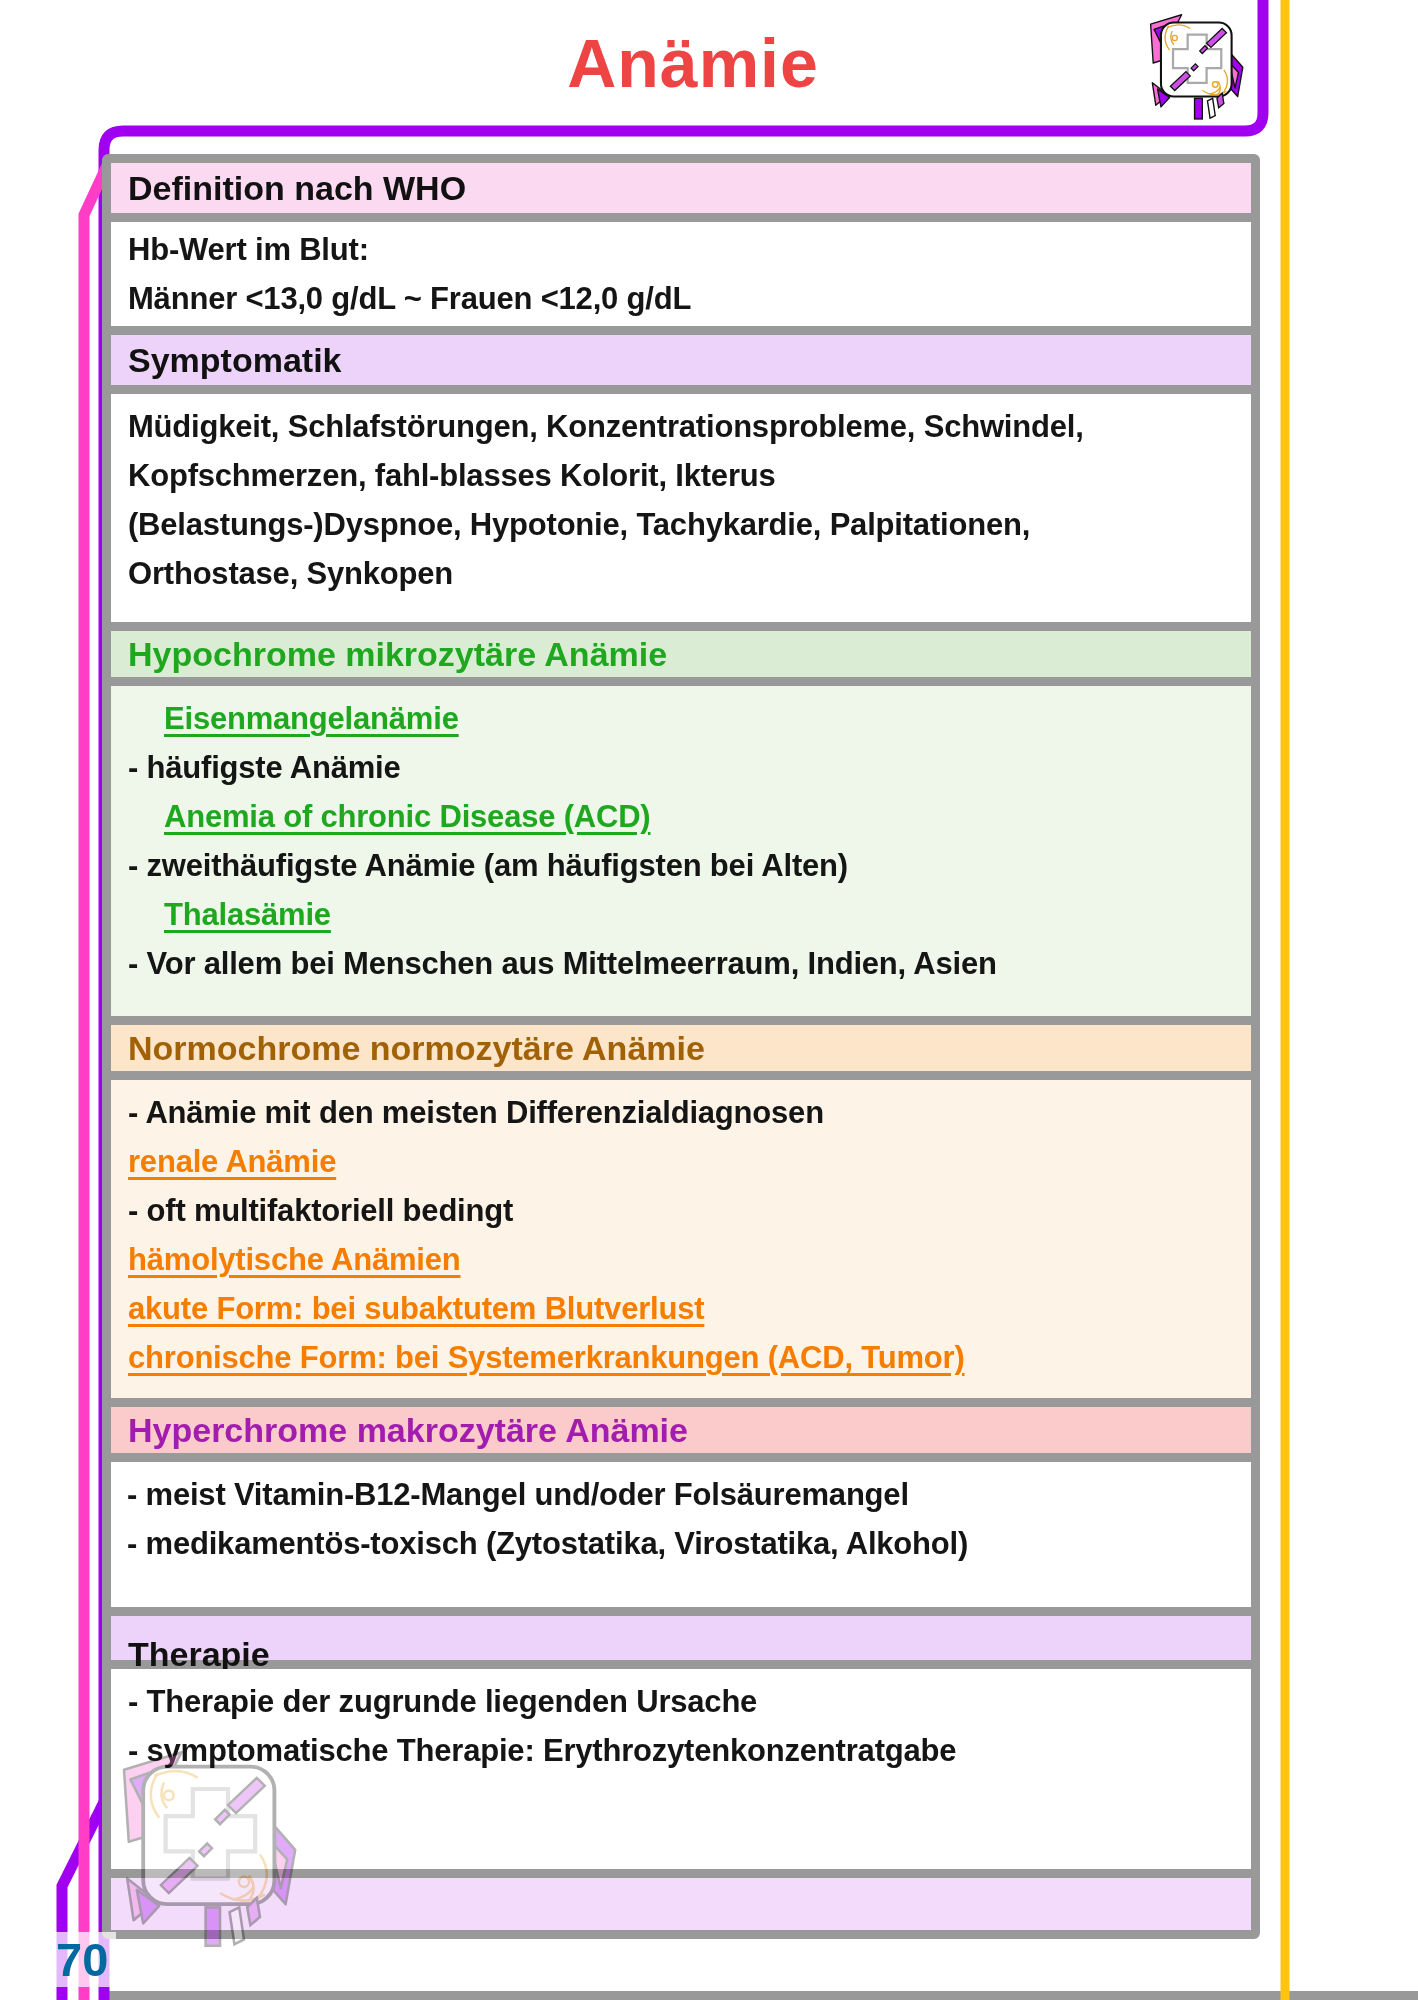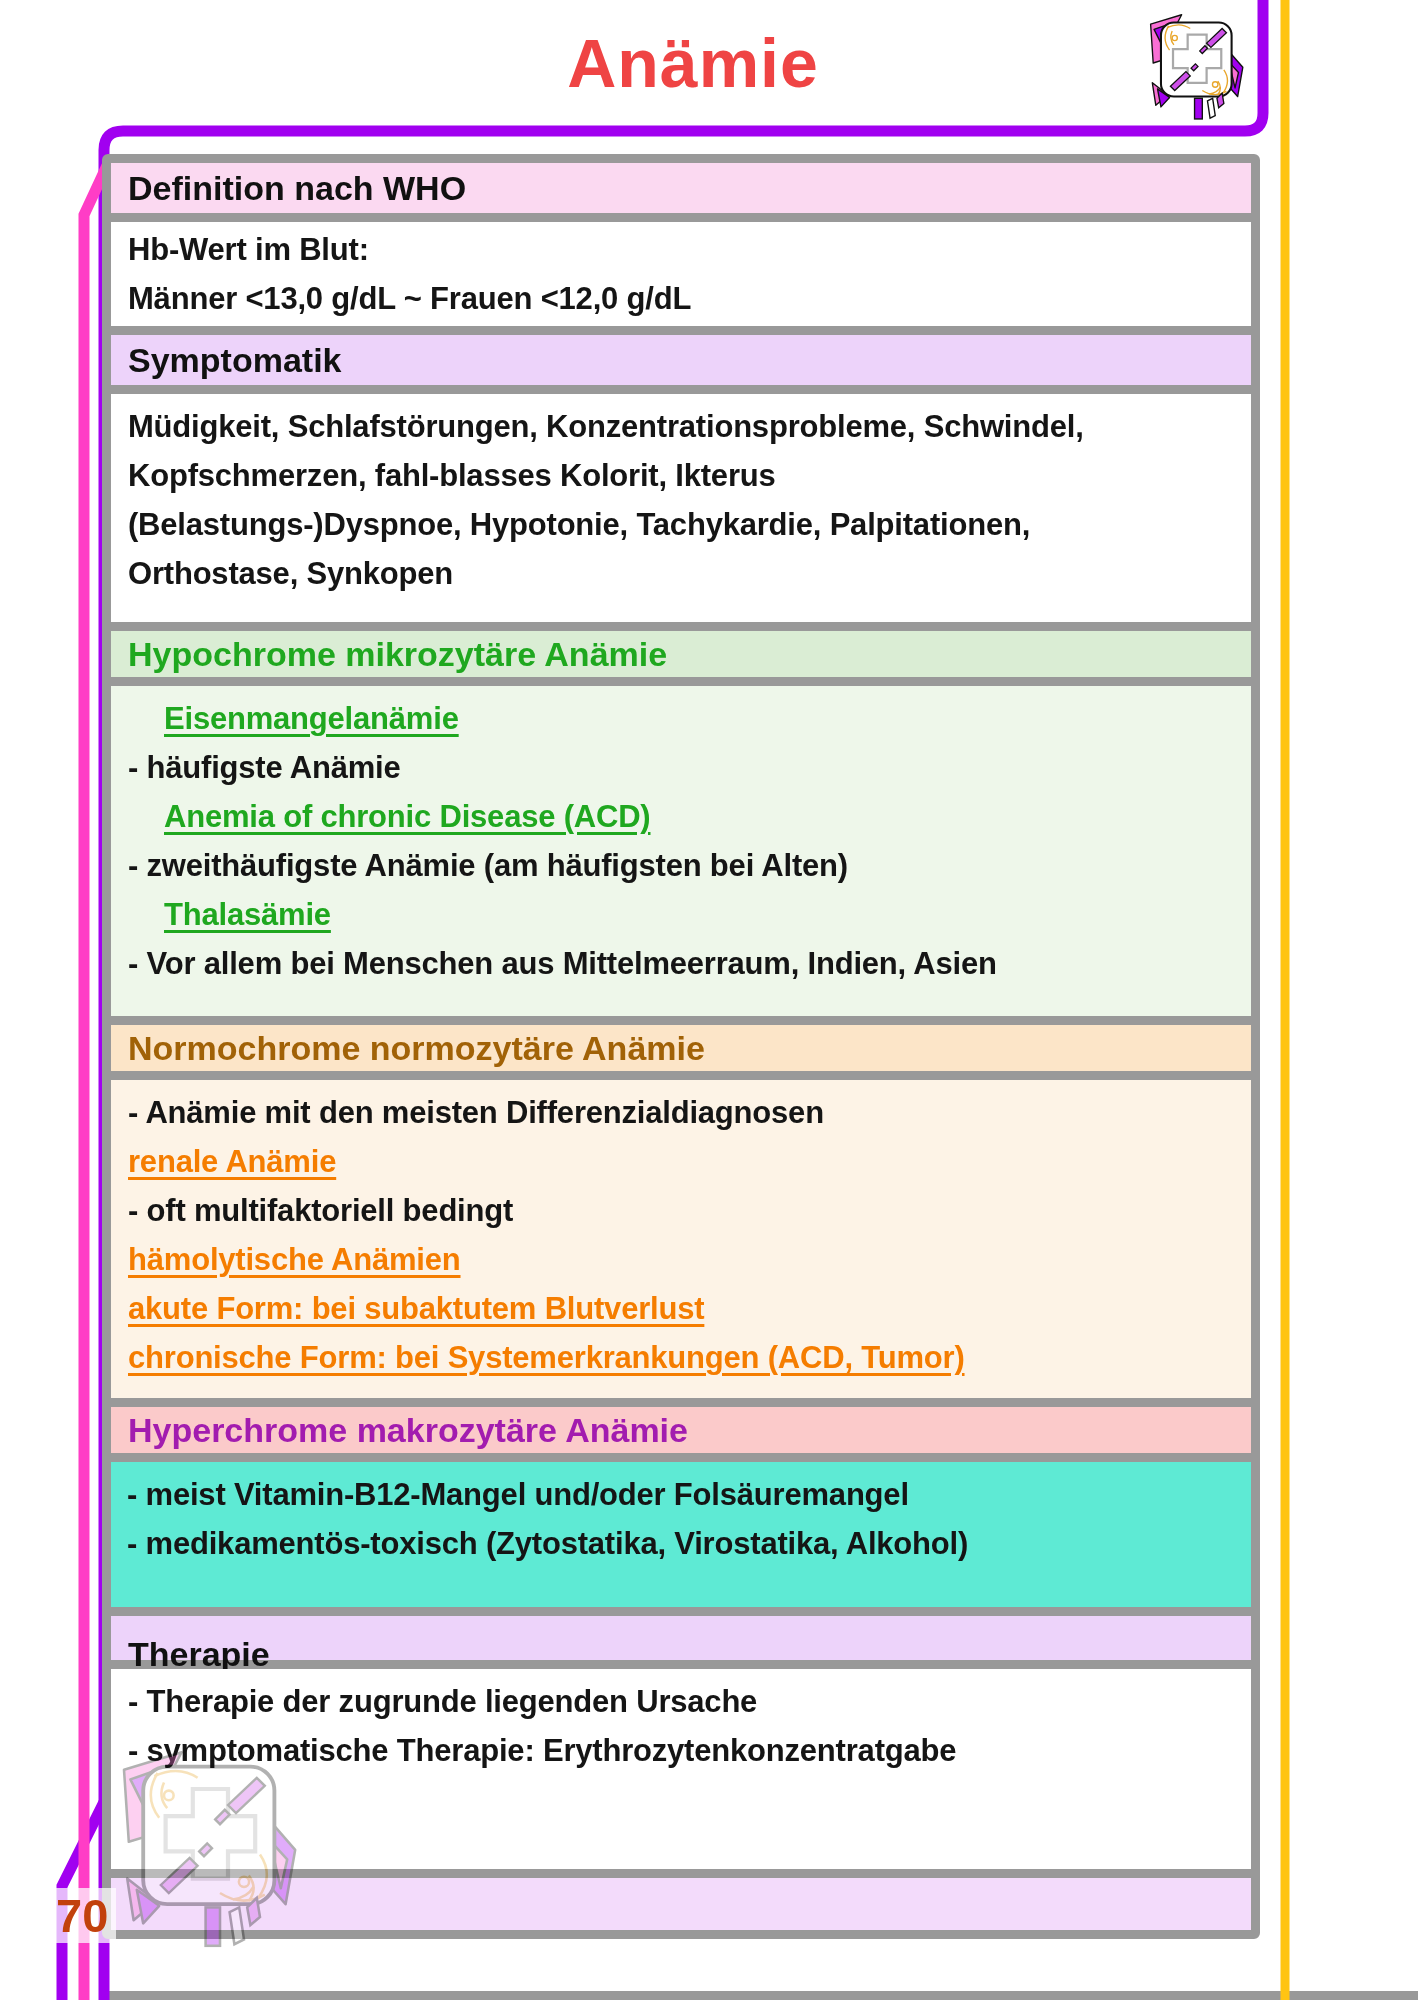--- a/index.html
+++ b/index.html
@@ -34,34 +34,34 @@
   .body { background:#ffffff; padding:8px 17px; }
   .ln {
     font-size:31px; font-weight:bold; color:#151515; line-height:49px;
     white-space:nowrap; letter-spacing:-0.2px;
   }
   .link { text-decoration:underline; text-decoration-thickness:3px; text-underline-offset:5px; }
   .body-green  { background:#EEF7EA; }
   .body-green  .link { color:#1FA81F;margin-left:36px; }
   .body-orange { background:#FDF3E6; }
   .body-orange .link { color:#F57D00; }
-  .body-red    { background:#5eead4;padding-left:16px; }
+  .body-red    { background:#ffffff;padding-left:16px; }
 
   .b-def  { height:104px; padding-top:3px; }
   .b-sym  { height:228px; }
   .b-grn  { height:330px; }
   .b-org  { height:318px; }
   .b-red  { height:145px; }
   .b-ther { height:200px; background:#ffffff; }
   .strip  { height:52px; background:#F3DBFB; }
 
   .page-number {
-    position:absolute; left:48px; top:1888px; z-index:6;
+    position:absolute; left:48px; top:1932px; z-index:6;
     background:rgba(255,255,255,0.72); padding:0 8px;
-    font-size:47px; font-weight:bold; color:#c2410c;
+    font-size:47px; font-weight:bold; color:#0369a1;
   }
 </style>
 </head>
 <body>
 
 <div class="page">
 
   <svg class="frame-svg" width="1418" height="2000" viewBox="0 0 1418 2000">
     <defs>
       <symbol id="medcross" viewBox="0 0 130 140">

